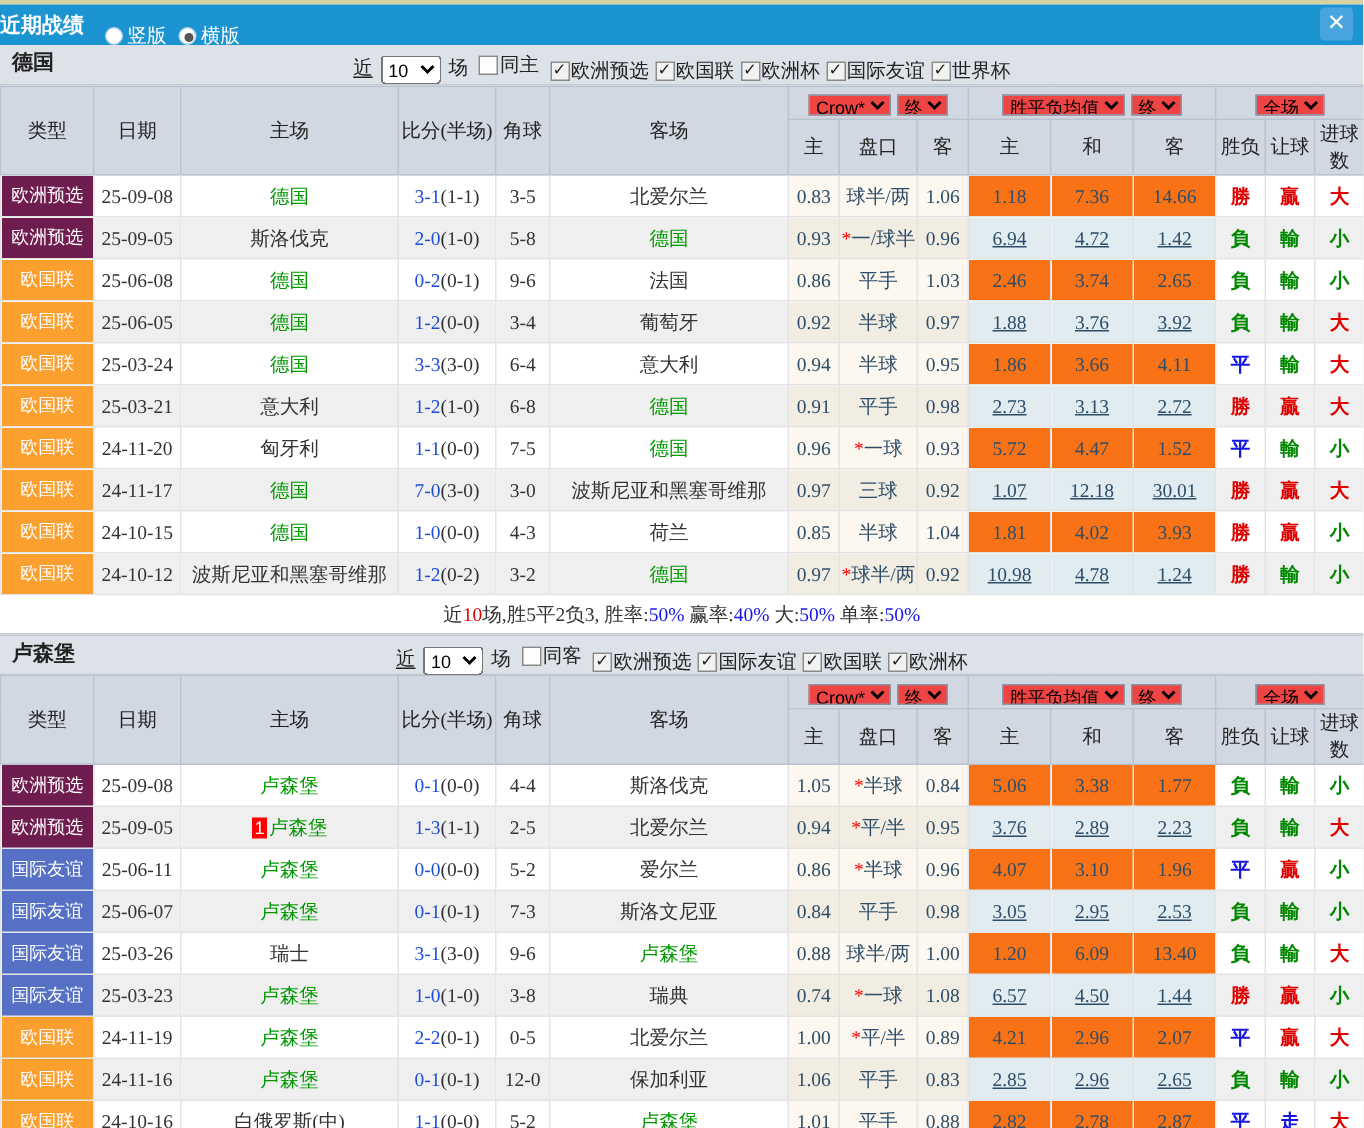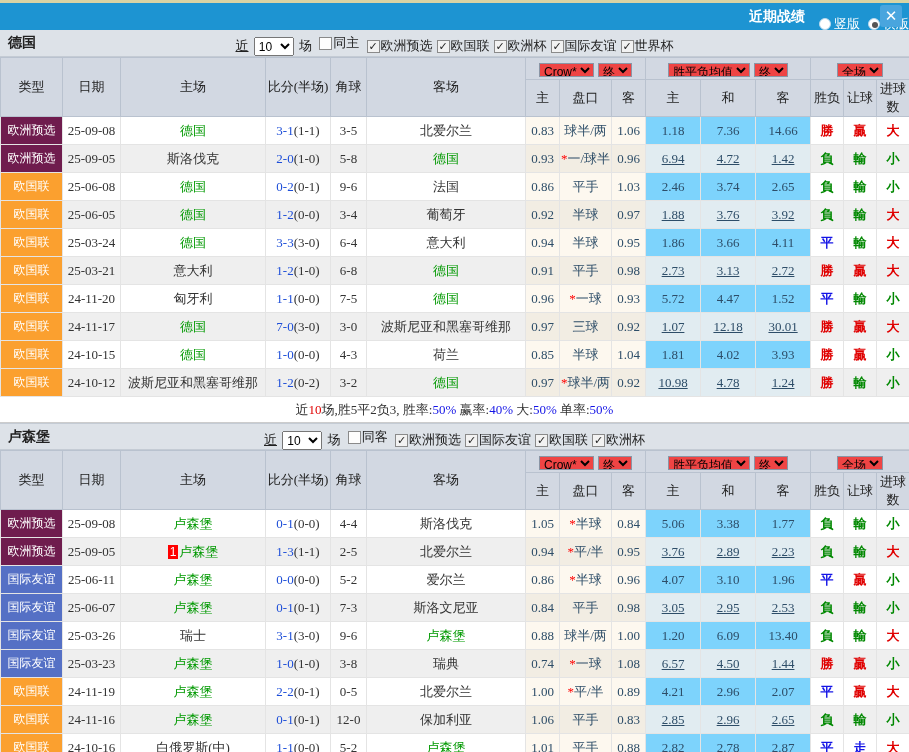--- a/index.html
+++ b/index.html
@@ -1,20 +1,20 @@
 <!DOCTYPE html>
 <html><head>
 <meta charset="utf-8">
 <style>
   * { box-sizing: border-box; margin: 0; padding: 0; }
   html,body { width: 909px; height: 752px; overflow: hidden; background:#fff;
     font-family: "Liberation Serif","DejaVu Serif",serif; }
   .top-strip { height:3px; background:#d9d3a4; }
   .title-bar { position:relative; height:27px; background:#1d94d2; color:#fff;
-    display:flex; align-items:center; justify-content:flex-end;
+    display:flex; align-items:center; justify-content:flex-start;
     font-family:"Liberation Sans","DejaVu Sans",sans-serif; }
   .title-bar .title { font-weight:bold; font-size:14px; margin-right:6px; }
   .radio-label { display:inline-flex; align-items:center; margin-left:8px; font-size:13px; cursor:pointer;margin-top:15px; }
   .radio { width:12px; height:12px; border-radius:50%; background:#fff; border:1px solid #b8d8ec;
     display:inline-block; margin-right:3px; position:relative; }
   .radio.checked::after { content:""; position:absolute; left:3px; top:3px; width:6px; height:6px;
     border-radius:50%; background:#555; }
   .close-btn { position:absolute; right:7px; top:2px; width:22px; height:22px; background:#49a5de;
     border-radius:3px; color:#fff; font-size:15px; font-weight:bold; text-align:center; line-height:22px; cursor:pointer; }
 
@@ -38,21 +38,21 @@
   thead tr.hrow1 td.grp { height:22px; padding:1px 0; }
   thead tr.hrow2 th { height:21px; }
   thead select { height:14px; font-size:12px; font-family:"Liberation Sans","DejaVu Sans",sans-serif;
     background:#ef4444; border:1px solid #8a95a5; vertical-align:middle; margin:0 2px;text-decoration:underline; }
   tbody td { height:28px; border:1px solid #e4e4e4; text-align:center; color:#333; padding:0 1px;
     overflow:hidden; white-space:nowrap; }
   tbody tr.odd td { background:#fff; }
   tbody tr.even td { background:#efefef; }
   tbody tr.odd td.col-crow { background:#fdf8ef; }
   tbody tr.even td.col-crow { background:#f2ede3; }
-  tbody tr.odd td.col-mean { background:#7dd3fc; }
+  tbody tr.odd td.col-mean { background:#f97316; }
   tbody tr.even td.col-mean { background:#e1ecf1;text-decoration:underline; }
   tbody td.col-type { color:#fff; font-size:12px; padding:0; }
   tbody td.col-crow, tbody td.col-mean { color:#2d4d68; }
   .team-hl { color:#090; }
   .score-main { color:#1d4ed8; }
   .score-half { color:#333; }
   .star { color:#f00; }
   .num-badge { display:inline-block; background:#f00; color:#fff; font-size:12px; line-height:14px;
     padding:0 2px; margin-right:1px; font-family:"Liberation Sans","DejaVu Sans",sans-serif; }
   td.col-res { font-weight:bold; }

